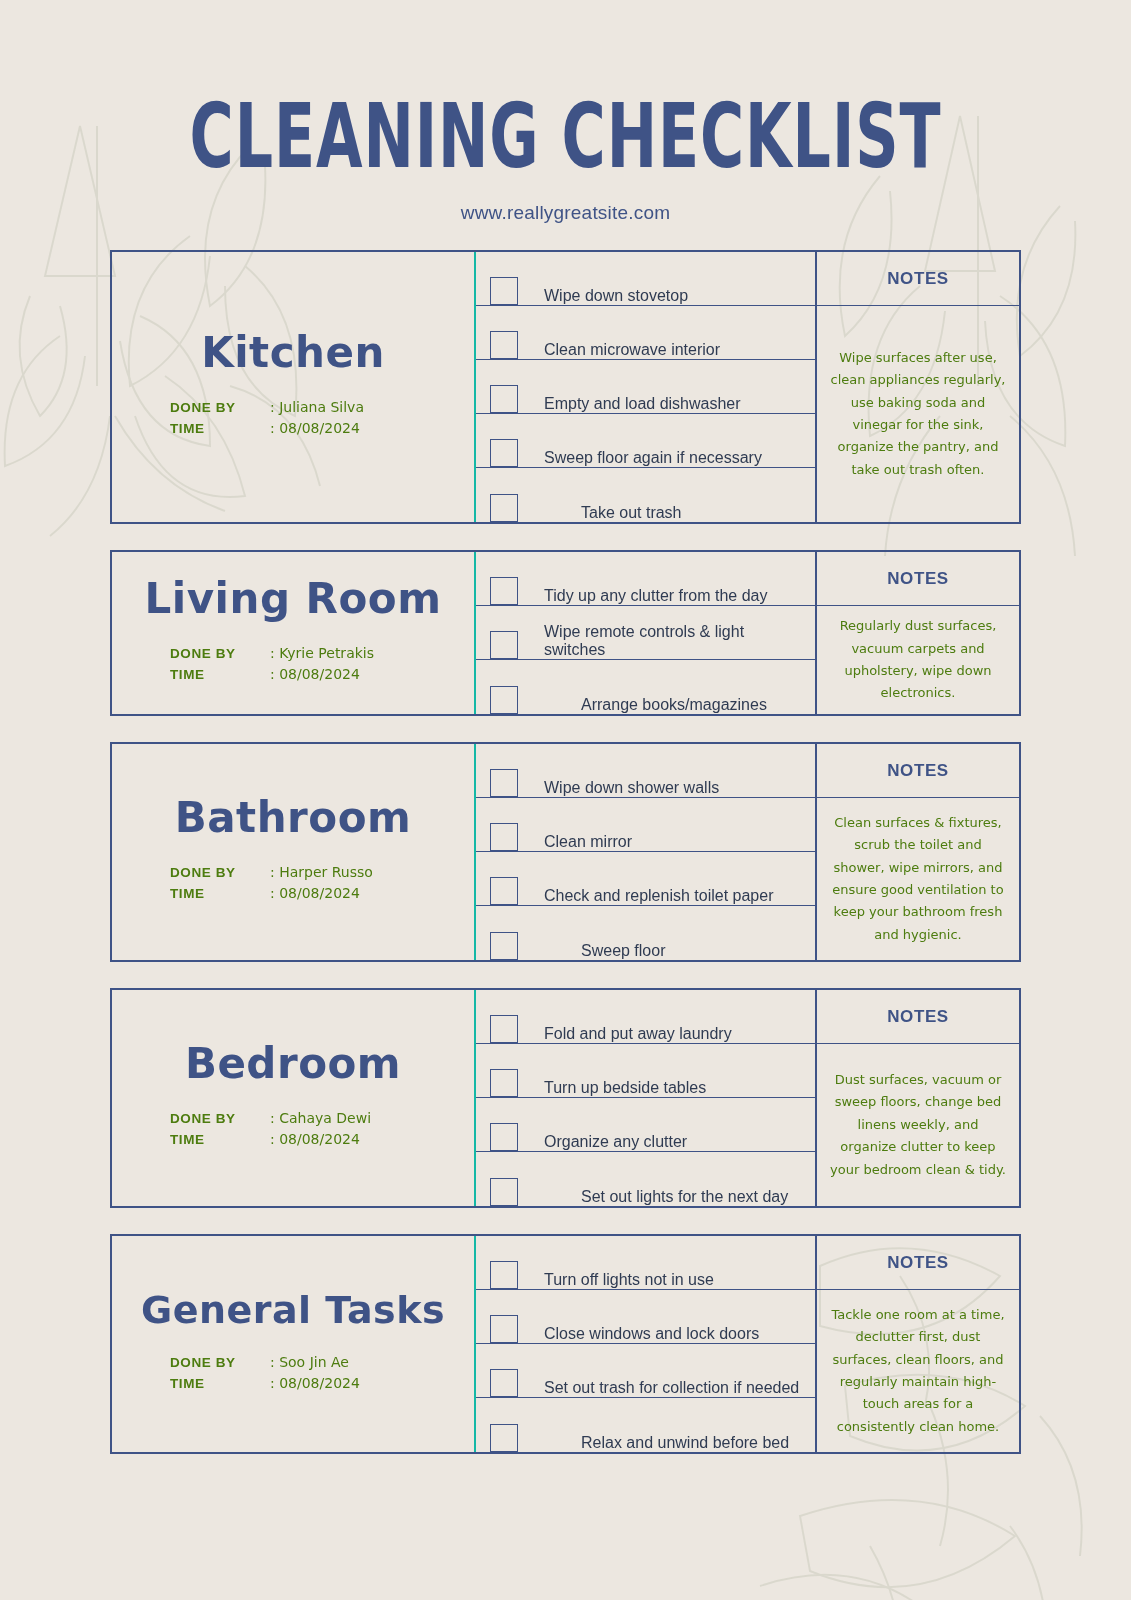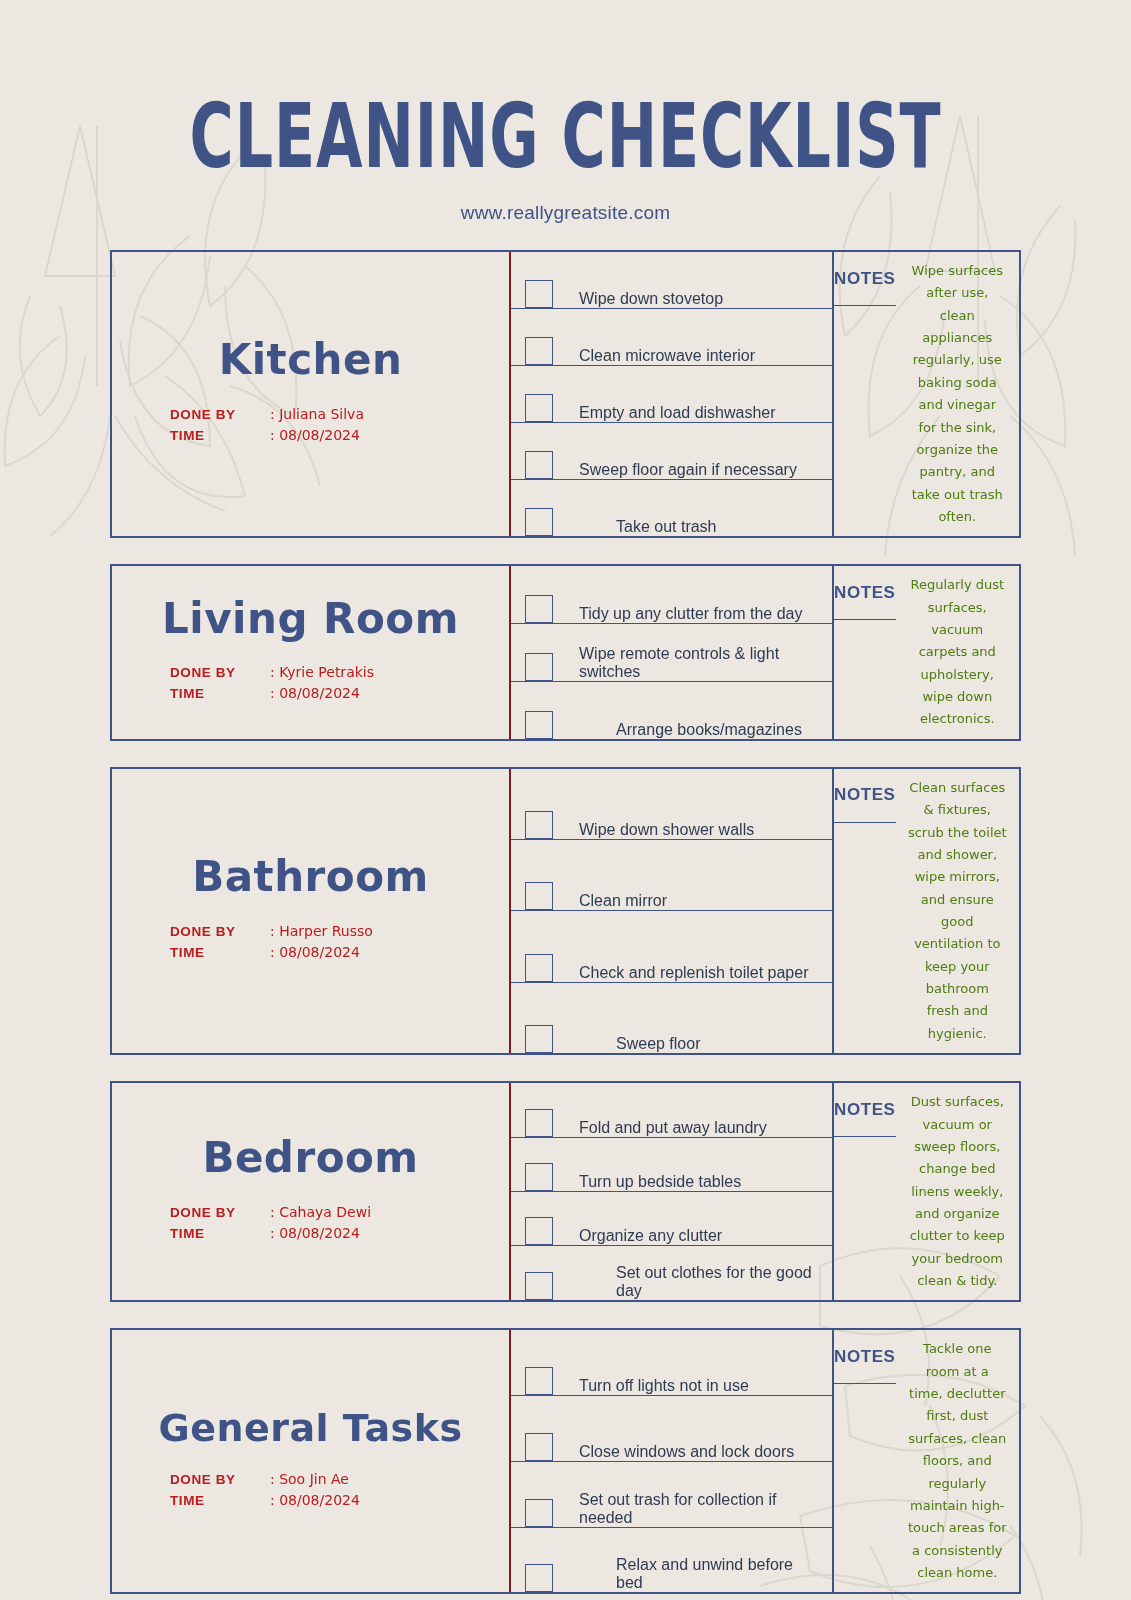--- a/index.html
+++ b/index.html
@@ -46,42 +46,42 @@
     letter-spacing: 0.2px;
   }
 
   .section {
     margin-top: 26px;
     border: 2px solid #3f5386;
     display: flex;
     background: transparent;
   }
   .sec-left {
-    width: 399px;
-    border-right: 2px solid #7f1d1d;
+    width: 364px;
+    border-right: 2px solid #14b8a6;
     padding: 10px 14px 12px 14px;
     display: flex;
     flex-direction: column;
     justify-content: center;
   }
   .room-name {
     font-family: "DejaVu Sans", sans-serif;
     font-weight: 700;
     font-size: 42px;
     color: #3f5386;
     text-align: center;
     line-height: 1.06;
     letter-spacing: 0.5px;
   }
   .room-name.two-line { font-size: 38px; }
   .meta {
     margin-top: 18px;
     padding-left: 44px;
     font-size: 13px;
-    color: #b91c1c;
+    color: #4d7c0f;
   }
   .meta-row {
     display: flex;
     align-items: baseline;
     margin: 5px 0;
   }
   .meta-label {
     width: 100px;
     font-weight: 700;
     letter-spacing: 0.6px;
@@ -113,23 +113,23 @@
     margin-right: 26px;
     flex: 0 0 auto;
     background: transparent;
   }
   .task-label {
     font-size: 16px;
     color: #2f3b52;
   }
 
   .sec-notes {
-    width: 185px;
-    display: flex;
-    flex-direction: row;
+    width: 202px;
+    display: flex;
+    flex-direction: column;
   }
   .notes-head {
     height: 54px;
     border-bottom: 1px solid #3f5386;
     display: flex;
     align-items: center;
     justify-content: center;
     font-weight: 700;
     font-size: 17px;
     letter-spacing: 0.6px;
@@ -328,21 +328,21 @@
         <div class="task">
           <span class="checkbox"></span>
           <span class="task-label">Turn up bedside tables</span>
         </div>
         <div class="task">
           <span class="checkbox"></span>
           <span class="task-label">Organize any clutter</span>
         </div>
         <div class="task">
           <span class="checkbox"></span>
-          <span class="task-label">Set out clothes for the good day</span>
+          <span class="task-label">Set out lights for the next day</span>
         </div>
       </div>
       <div class="sec-notes">
         <div class="notes-head">NOTES</div>
         <div class="notes-body">Dust surfaces, vacuum or sweep floors, change bed linens weekly, and organize clutter to keep your bedroom clean &amp; tidy.</div>
       </div>
     </div>
 
     <div class="section">
       <div class="sec-left">

